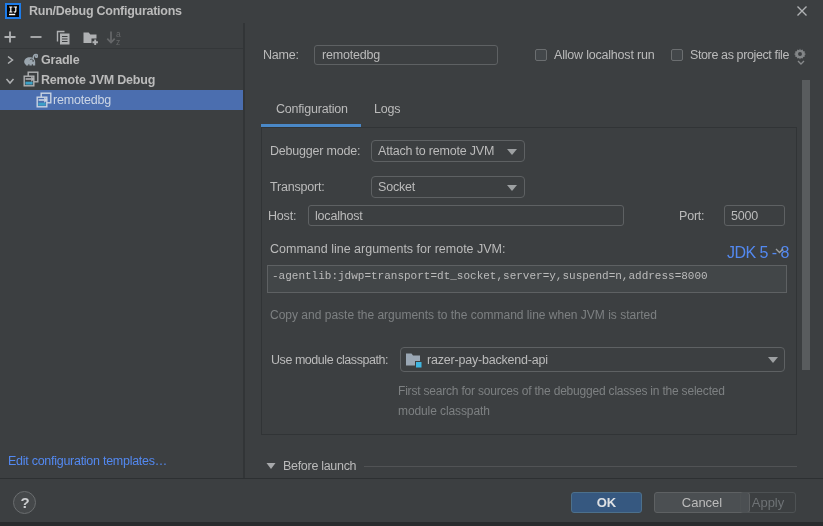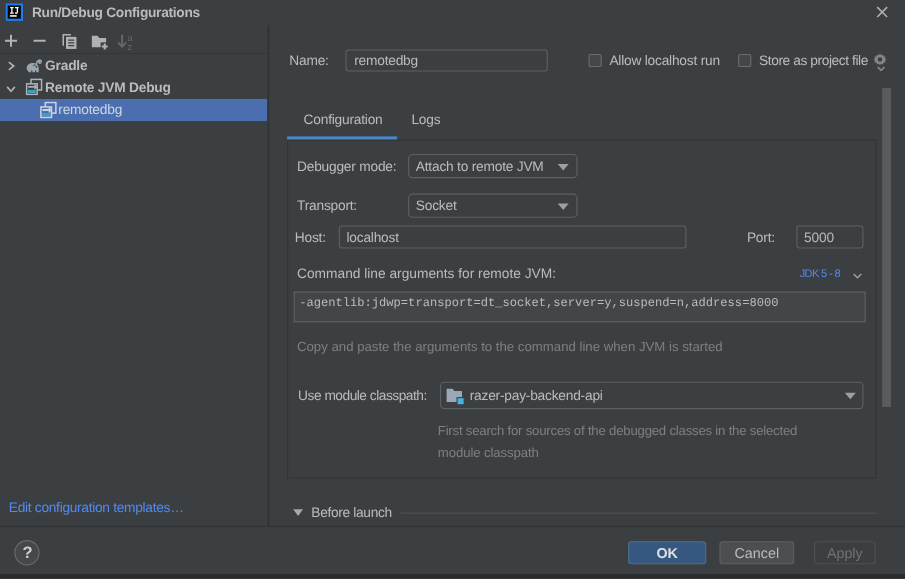--- a/index.html
+++ b/index.html
@@ -118,21 +118,21 @@
 <div class="carr" style="left:507px;top:185px"></div>
 
 <div class="abs lbl" style="left:268px;top:209px">Host:</div>
 <div class="fld" style="left:308px;top:205px;width:316px;height:21px"></div>
 <div class="abs lbl" style="left:315px;top:209px">localhost</div>
 <div class="abs lbl" style="left:679px;top:209px">Port:</div>
 <div class="fld" style="left:724px;top:205px;width:61px;height:21px"></div>
 <div class="abs lbl" style="left:731px;top:209px">5000</div>
 
 <div class="abs lbl" style="left:270px;top:242px;letter-spacing:0px">Command line arguments for remote JVM:</div>
-<div class="abs" style="left:727px;top:244px;font-size:10px;letter-spacing:-0.55px;color:#5389f1;white-space:nowrap">JDK 5 - 8</div>
+<div class="abs" style="left:727px;top:244px;font-size:16px;letter-spacing:-0.55px;color:#5389f1;white-space:nowrap">JDK 5 - 8</div>
 <svg class="abs" style="left:775px;top:248px" width="9" height="6" viewBox="0 0 9 6">
   <path d="M1 1 L4.5 4.5 L8 1" stroke="#9da0a2" stroke-width="1.3" fill="none"></path>
 </svg>
 
 <div class="abs" style="left:267px;top:265px;width:520px;height:28px;border:1px solid #5e6163;background:#424648"></div>
 <div class="abs" style="left:272px;top:270px;font-family:'Liberation Mono',monospace;font-size:11px;color:#bbbbbb;white-space:nowrap">-agentlib:jdwp=transport=dt_socket,server=y,suspend=n,address=8000</div>
 
 <div class="abs hint" style="left:270px;top:308px;letter-spacing:0px">Copy and paste the arguments to the command line when JVM is started</div>
 
 <div class="abs lbl" style="left:271px;top:353px;letter-spacing:-0.45px">Use module classpath:</div>
@@ -152,16 +152,16 @@
 </svg>
 <div class="abs" style="left:283px;top:459px;font-size:12.5px;letter-spacing:-0.3px;color:#bbbbbb;white-space:nowrap">Before launch</div>
 <div class="abs" style="left:364px;top:466px;width:433px;height:1px;background:#515355"></div>
 
 <div class="abs" style="left:0;top:478px;width:823px;height:1px;background:#2d3032"></div>
 
 <div class="abs" style="left:13px;top:491px;width:23px;height:23px;border:1.5px solid #6a6d6f;border-radius:50%;background:#45484a"></div>
 <div class="abs" style="left:20.5px;top:494px;font-size:15px;color:#ccced0;font-weight:bold">?</div>
 
 <div class="abs" style="left:571px;top:492px;width:71px;height:21px;background:#365880;border:1px solid #4c708c;border-radius:3px;text-align:center;line-height:19px;font-size:13px;font-weight:bold;color:#dde0e3">OK</div>
-<div class="abs" style="left:654px;top:492px;width:68px;height:21px;background:#4b4f52;border:1px solid #5e6163;border-radius:3px;text-align:center;line-height:19px;font-size:13px;color:#bbbbbb">Cancel</div>
+<div class="abs" style="left:654px;top:492px;width:96px;height:21px;background:#4b4f52;border:1px solid #5e6163;border-radius:3px;text-align:center;line-height:19px;font-size:13px;color:#bbbbbb">Cancel</div>
 <div class="abs" style="left:740px;top:492px;width:56px;height:21px;background:transparent;border:1px solid #4e5254;border-radius:3px;text-align:center;line-height:19px;font-size:13px;color:#6e7275">Apply</div>
 
 <div class="abs" style="left:0;top:522px;width:823px;height:4px;background:#292b2d"></div>
 
 </body></html>

